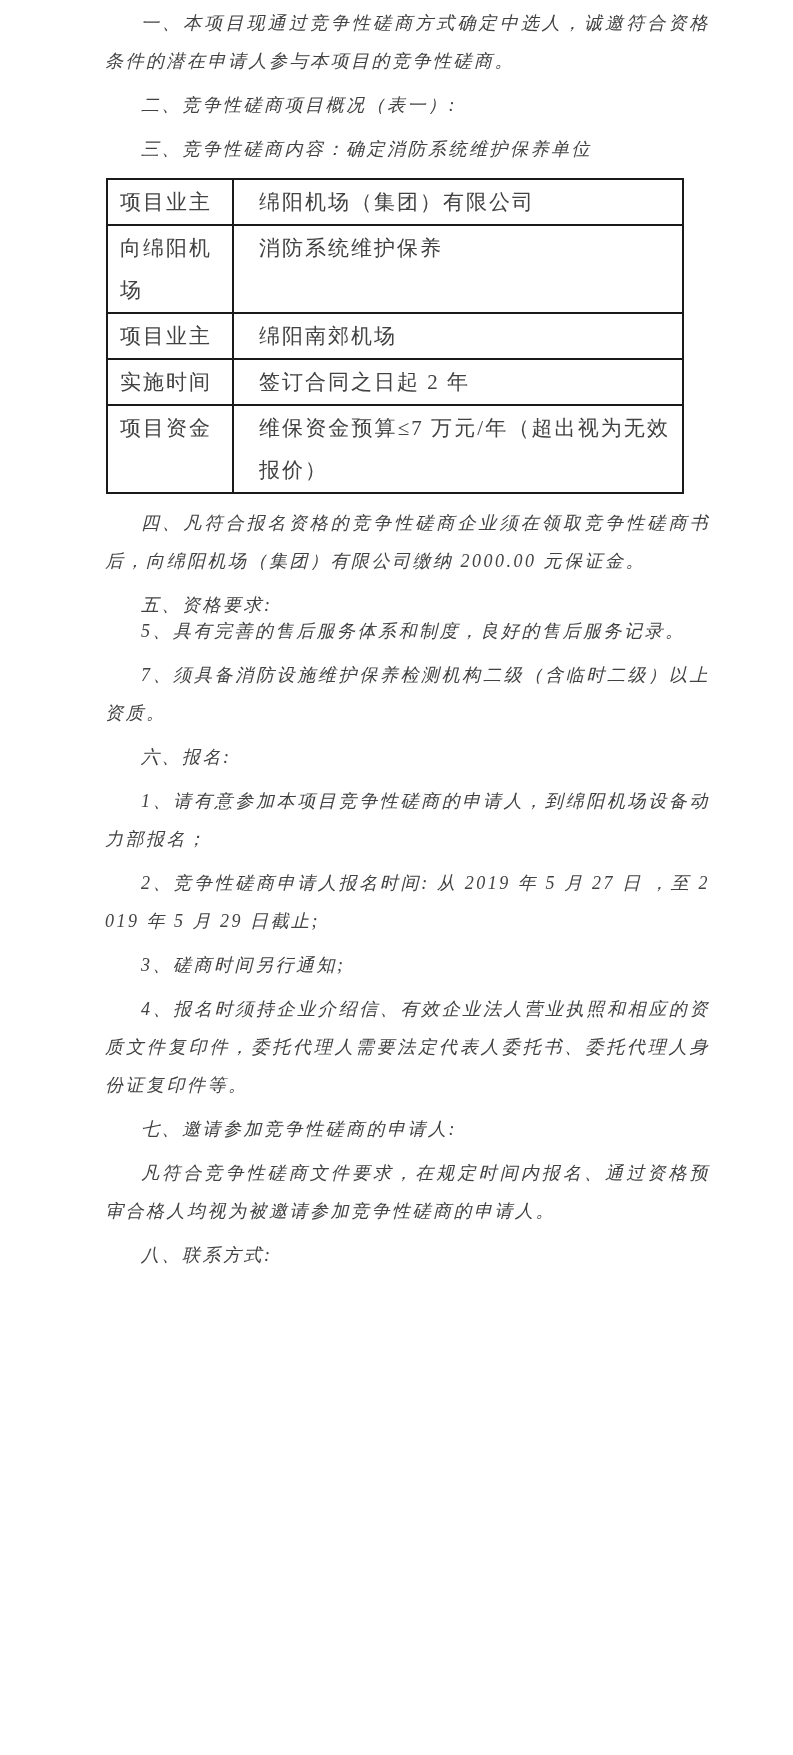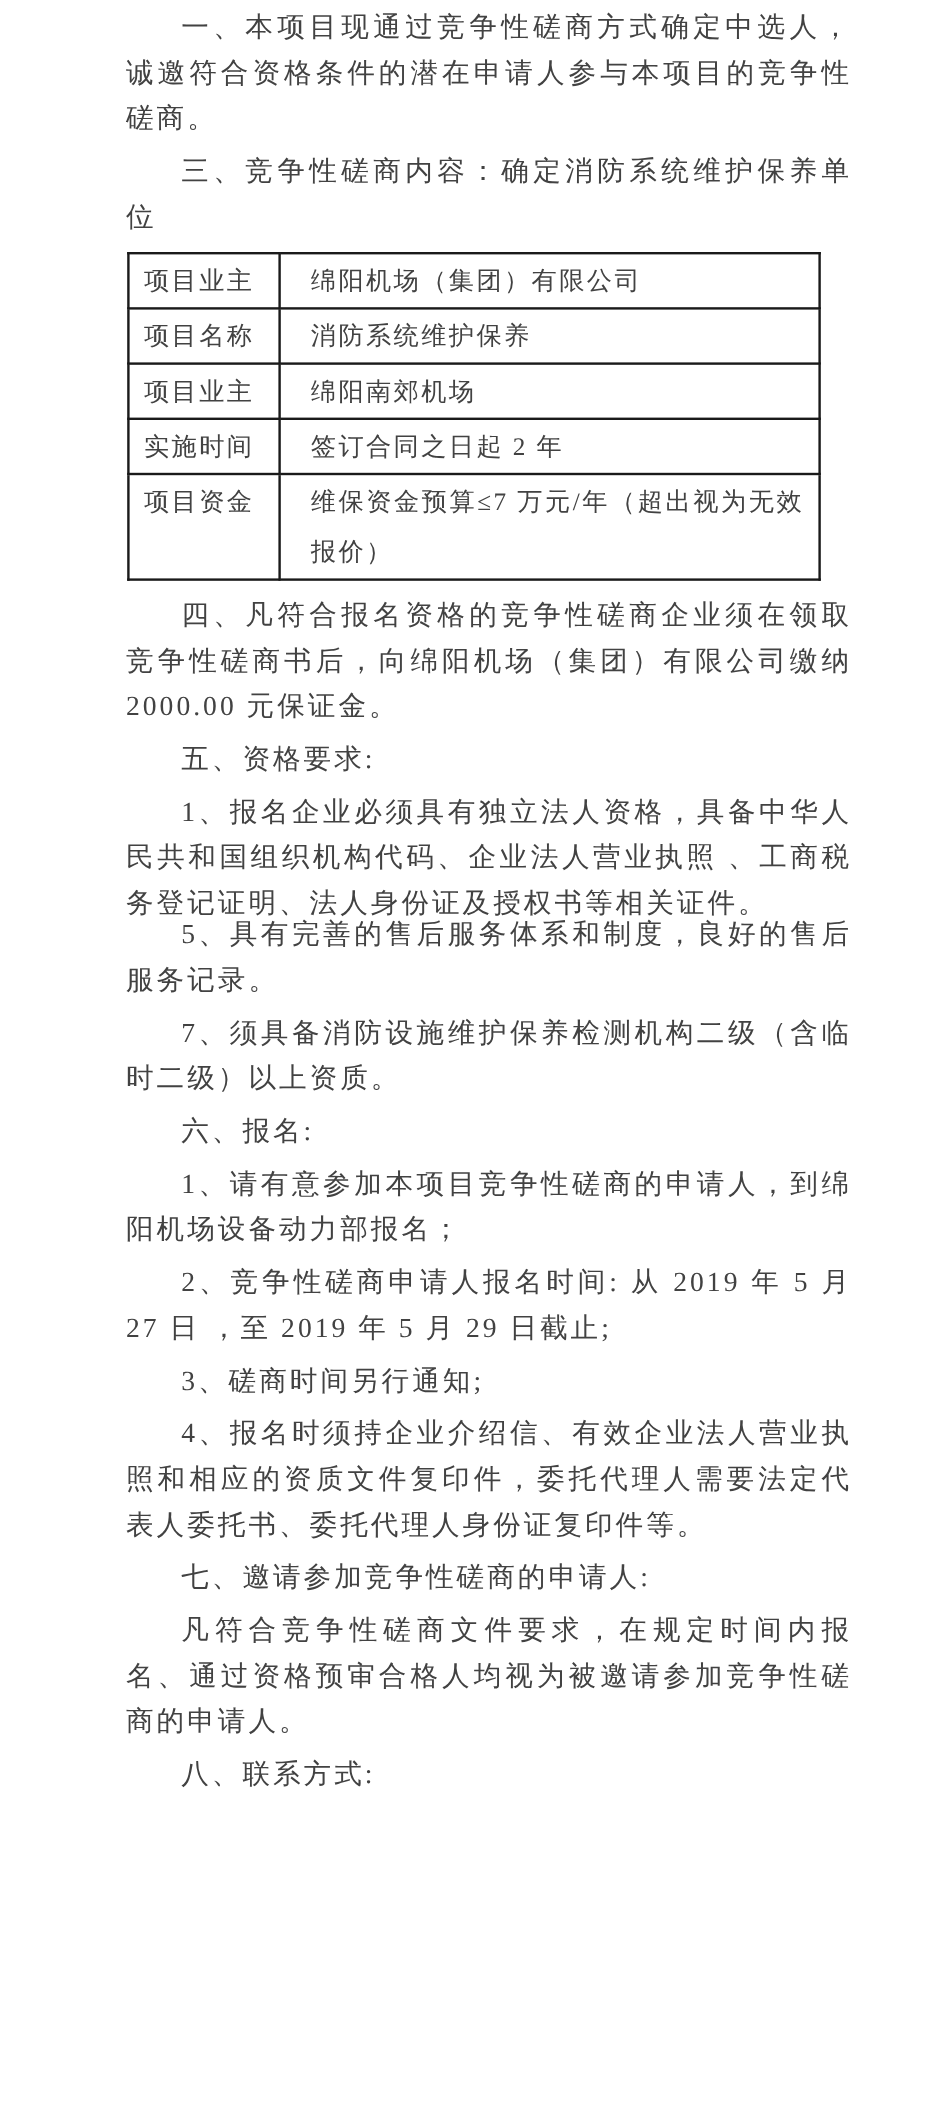--- a/index.html
+++ b/index.html
@@ -13,25 +13,26 @@
     font-family: "Liberation Serif", "DejaVu Serif", serif;
     color: #424242;
   }
   .page {
     box-sizing: border-box;
     width: 793px;
     padding: 4px 83px 20px 105px;
   }
   p.para {
     margin: 6px 0 0 0;
-    font-size: 23px;
+    font-size: 18px;
     line-height: 38px;
     letter-spacing: 2.5px;
     text-align: justify;
     word-break: break-all;
+    font-style: italic;
   }
   p.para:first-child { margin-top: 0; }
   p.indent { text-indent: 2em; }
   p.tight { margin-top: -12px; }
   table.overview {
     border-collapse: collapse;
     width: 578px;
     margin: 10px 0 10px 1px;
     table-layout: fixed;
   }
@@ -47,50 +48,50 @@
   }
   table.overview td.label-cell { width: 100px; }
   table.overview td.value-cell { text-align: justify; padding-left: 25px; }
 </style>
 </head>
 <body>
 
 <div class="page">
 
   <p class="para indent">一、本项目现通过竞争性磋商方式确定中选人，诚邀符合资格条件的潜在申请人参与本项目的竞争性磋商。</p>
+  <p class="para indent">二、竞争性磋商项目概况（表一）:</p>
   <p class="para indent">三、竞争性磋商内容：确定消防系统维护保养单位</p>
 
   <table class="overview">
     <tbody>
       <tr>
         <td class="label-cell">项目业主</td>
         <td class="value-cell">绵阳机场（集团）有限公司</td>
       </tr>
       <tr>
-        <td class="label-cell">项目名称</td>
+        <td class="label-cell">向绵阳机场</td>
         <td class="value-cell">消防系统维护保养</td>
       </tr>
       <tr>
         <td class="label-cell">项目业主</td>
         <td class="value-cell">绵阳南郊机场</td>
       </tr>
       <tr>
         <td class="label-cell">实施时间</td>
         <td class="value-cell">签订合同之日起 2 年</td>
       </tr>
       <tr>
         <td class="label-cell">项目资金</td>
         <td class="value-cell">维保资金预算≤7 万元/年（超出视为无效报价）</td>
       </tr>
     </tbody>
   </table>
 
   <p class="para indent">四、凡符合报名资格的竞争性磋商企业须在领取竞争性磋商书后，向绵阳机场（集团）有限公司缴纳 2000.00 元保证金。</p>
   <p class="para indent">五、资格要求:</p>
-  <p class="para indent">1、报名企业必须具有独立法人资格，具备中华人民共和国组织机构代码、企业法人营业执照 、工商税务登记证明、法人身份证及授权书等相关证件。</p>
   <p class="para indent tight">5、具有完善的售后服务体系和制度，良好的售后服务记录。</p>
   <p class="para indent">7、须具备消防设施维护保养检测机构二级（含临时二级）以上资质。</p>
   <p class="para indent">六、报名:</p>
   <p class="para indent">1、请有意参加本项目竞争性磋商的申请人，到绵阳机场设备动力部报名；</p>
   <p class="para indent">2、竞争性磋商申请人报名时间: 从 2019 年 5 月 27 日 ，至 2019 年 5 月 29 日截止;</p>
   <p class="para indent">3、磋商时间另行通知;</p>
   <p class="para indent">4、报名时须持企业介绍信、有效企业法人营业执照和相应的资质文件复印件，委托代理人需要法定代表人委托书、委托代理人身份证复印件等。</p>
   <p class="para indent">七、邀请参加竞争性磋商的申请人:</p>
   <p class="para indent">凡符合竞争性磋商文件要求，在规定时间内报名、通过资格预审合格人均视为被邀请参加竞争性磋商的申请人。</p>
   <p class="para indent">八、联系方式:</p>

